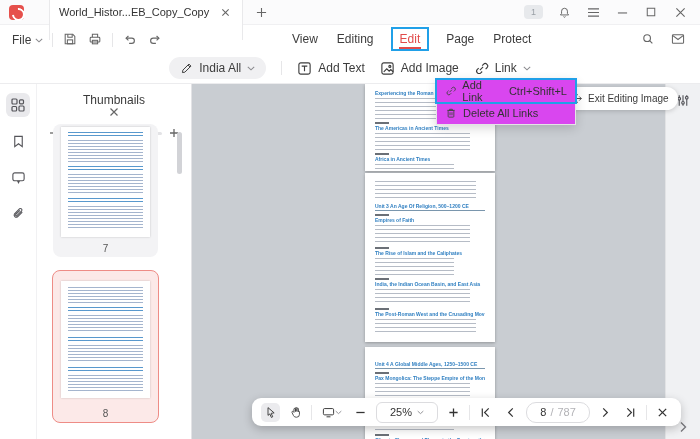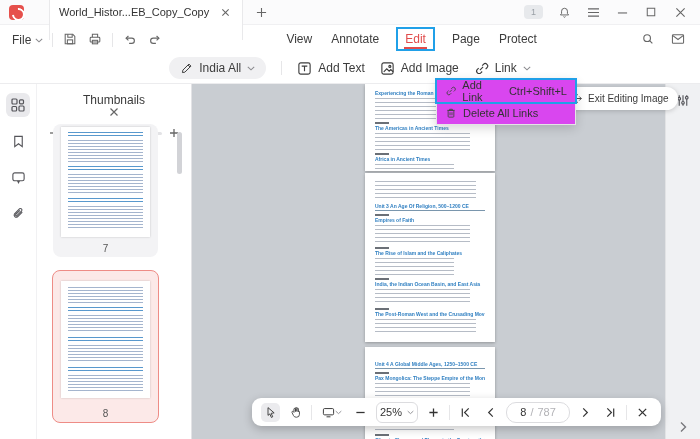--- a/index.html
+++ b/index.html
@@ -81,21 +81,21 @@
   .lm-short{margin-left:auto;color:#333;}
 
   
   .exitbtn{position:absolute;left:563px;top:87px;height:23px;display:flex;align-items:center;gap:5px;background:#fff;border-radius:12px;box-shadow:0 1px 5px rgba(0,0,0,.18);padding:0 9px;font-size:10px;color:#3a3a3a;z-index:25;white-space:nowrap;}
 
   
   .navbar{position:absolute;left:252px;top:398px;height:28px;display:flex;align-items:center;gap:6px;background:#fff;border-radius:9px;box-shadow:0 3px 10px rgba(0,0,0,.22);padding:0 9px;z-index:40;}
   .nb-btn{display:flex;align-items:center;justify-content:center;width:19px;height:19px;border-radius:5px;color:#3a3a3e;}
   .nb-btn.active{background:#ebebee;}
   .nb-div{width:1px;height:15px;background:#e6e6e8;}
-  .zoombox{display:flex;align-items:center;gap:5px;border:1px solid #dcdcdf;border-radius:6px;height:19px;padding:0 3px;font-size:11px;color:#333;}
+  .zoombox{display:flex;align-items:center;gap:5px;border:1px solid #dcdcdf;border-radius:6px;height:19px;padding:0 13px;font-size:11px;color:#333;}
   .pagebox{display:flex;align-items:center;justify-content:center;gap:4px;border:1px solid #dcdcdf;border-radius:10px;height:19px;padding:0 9px;font-size:11px;min-width:44px;}
   .pg-cur{color:#333;}
   .pg-rest{color:#b2b2b6;}
 </style>
 </head>
 <body>
 
 <div class="app">
 
   <div class="tabbar">
@@ -176,21 +176,21 @@
       </span>
       <span class="tbtn ic-dim">
         <svg width="14" height="13" viewBox="0 0 16 14" fill="none" stroke="currentColor" stroke-width="1.3">
             <path d="M12 5.5H6a3 3 0 0 0 0 6h3"></path>
             <path d="M9.8 3l2.7 2.5L9.8 8"></path>
           </svg>
       </span>
     </div>
     <div class="mb-center">
       <span class="menu-item">View</span>
-      <span class="menu-item">Annotate</span>
+      <span class="menu-item">Editing</span>
       <span class="menu-item active">Edit</span>
       <span class="menu-item">Page</span>
       <span class="menu-item">Protect</span>
     </div>
     <div class="mb-right">
       <span class="tbtn ic">
         <svg width="14" height="14" viewBox="0 0 16 16" fill="none" stroke="currentColor" stroke-width="1.3">
             <circle cx="7" cy="7" r="3.8"></circle>
             <path d="M9.8 9.8l3.2 3.2"></path>
           </svg>

